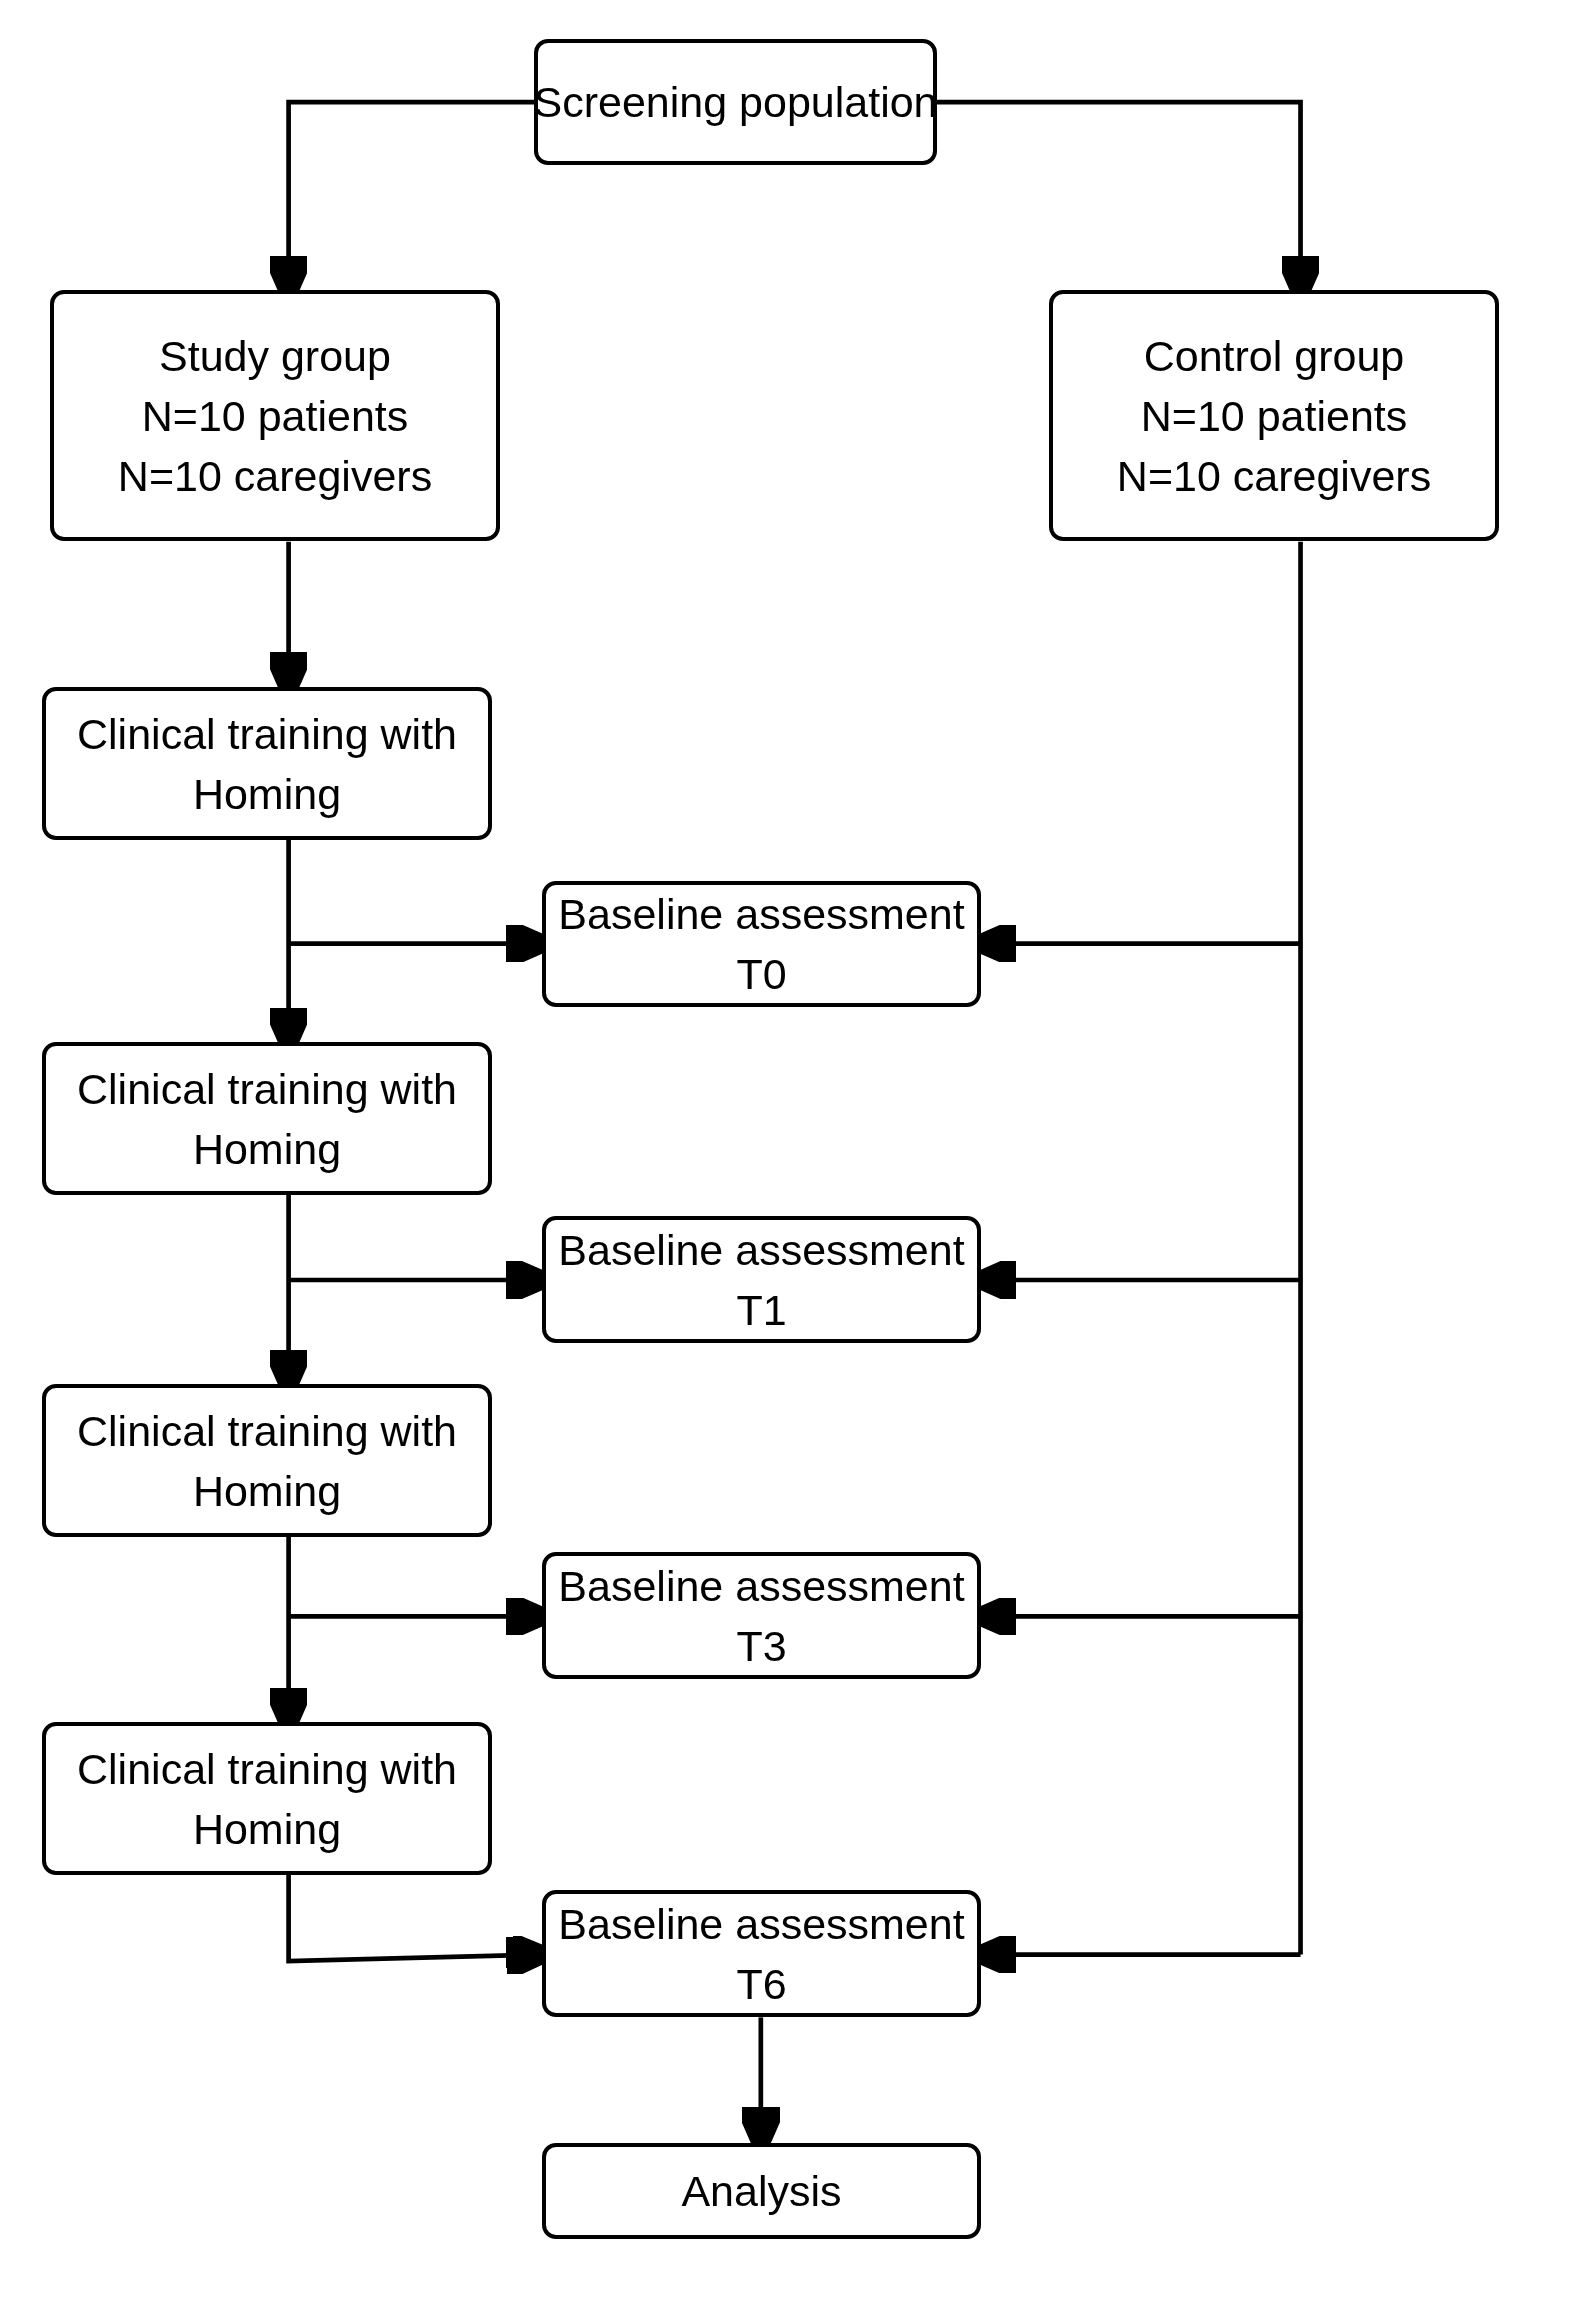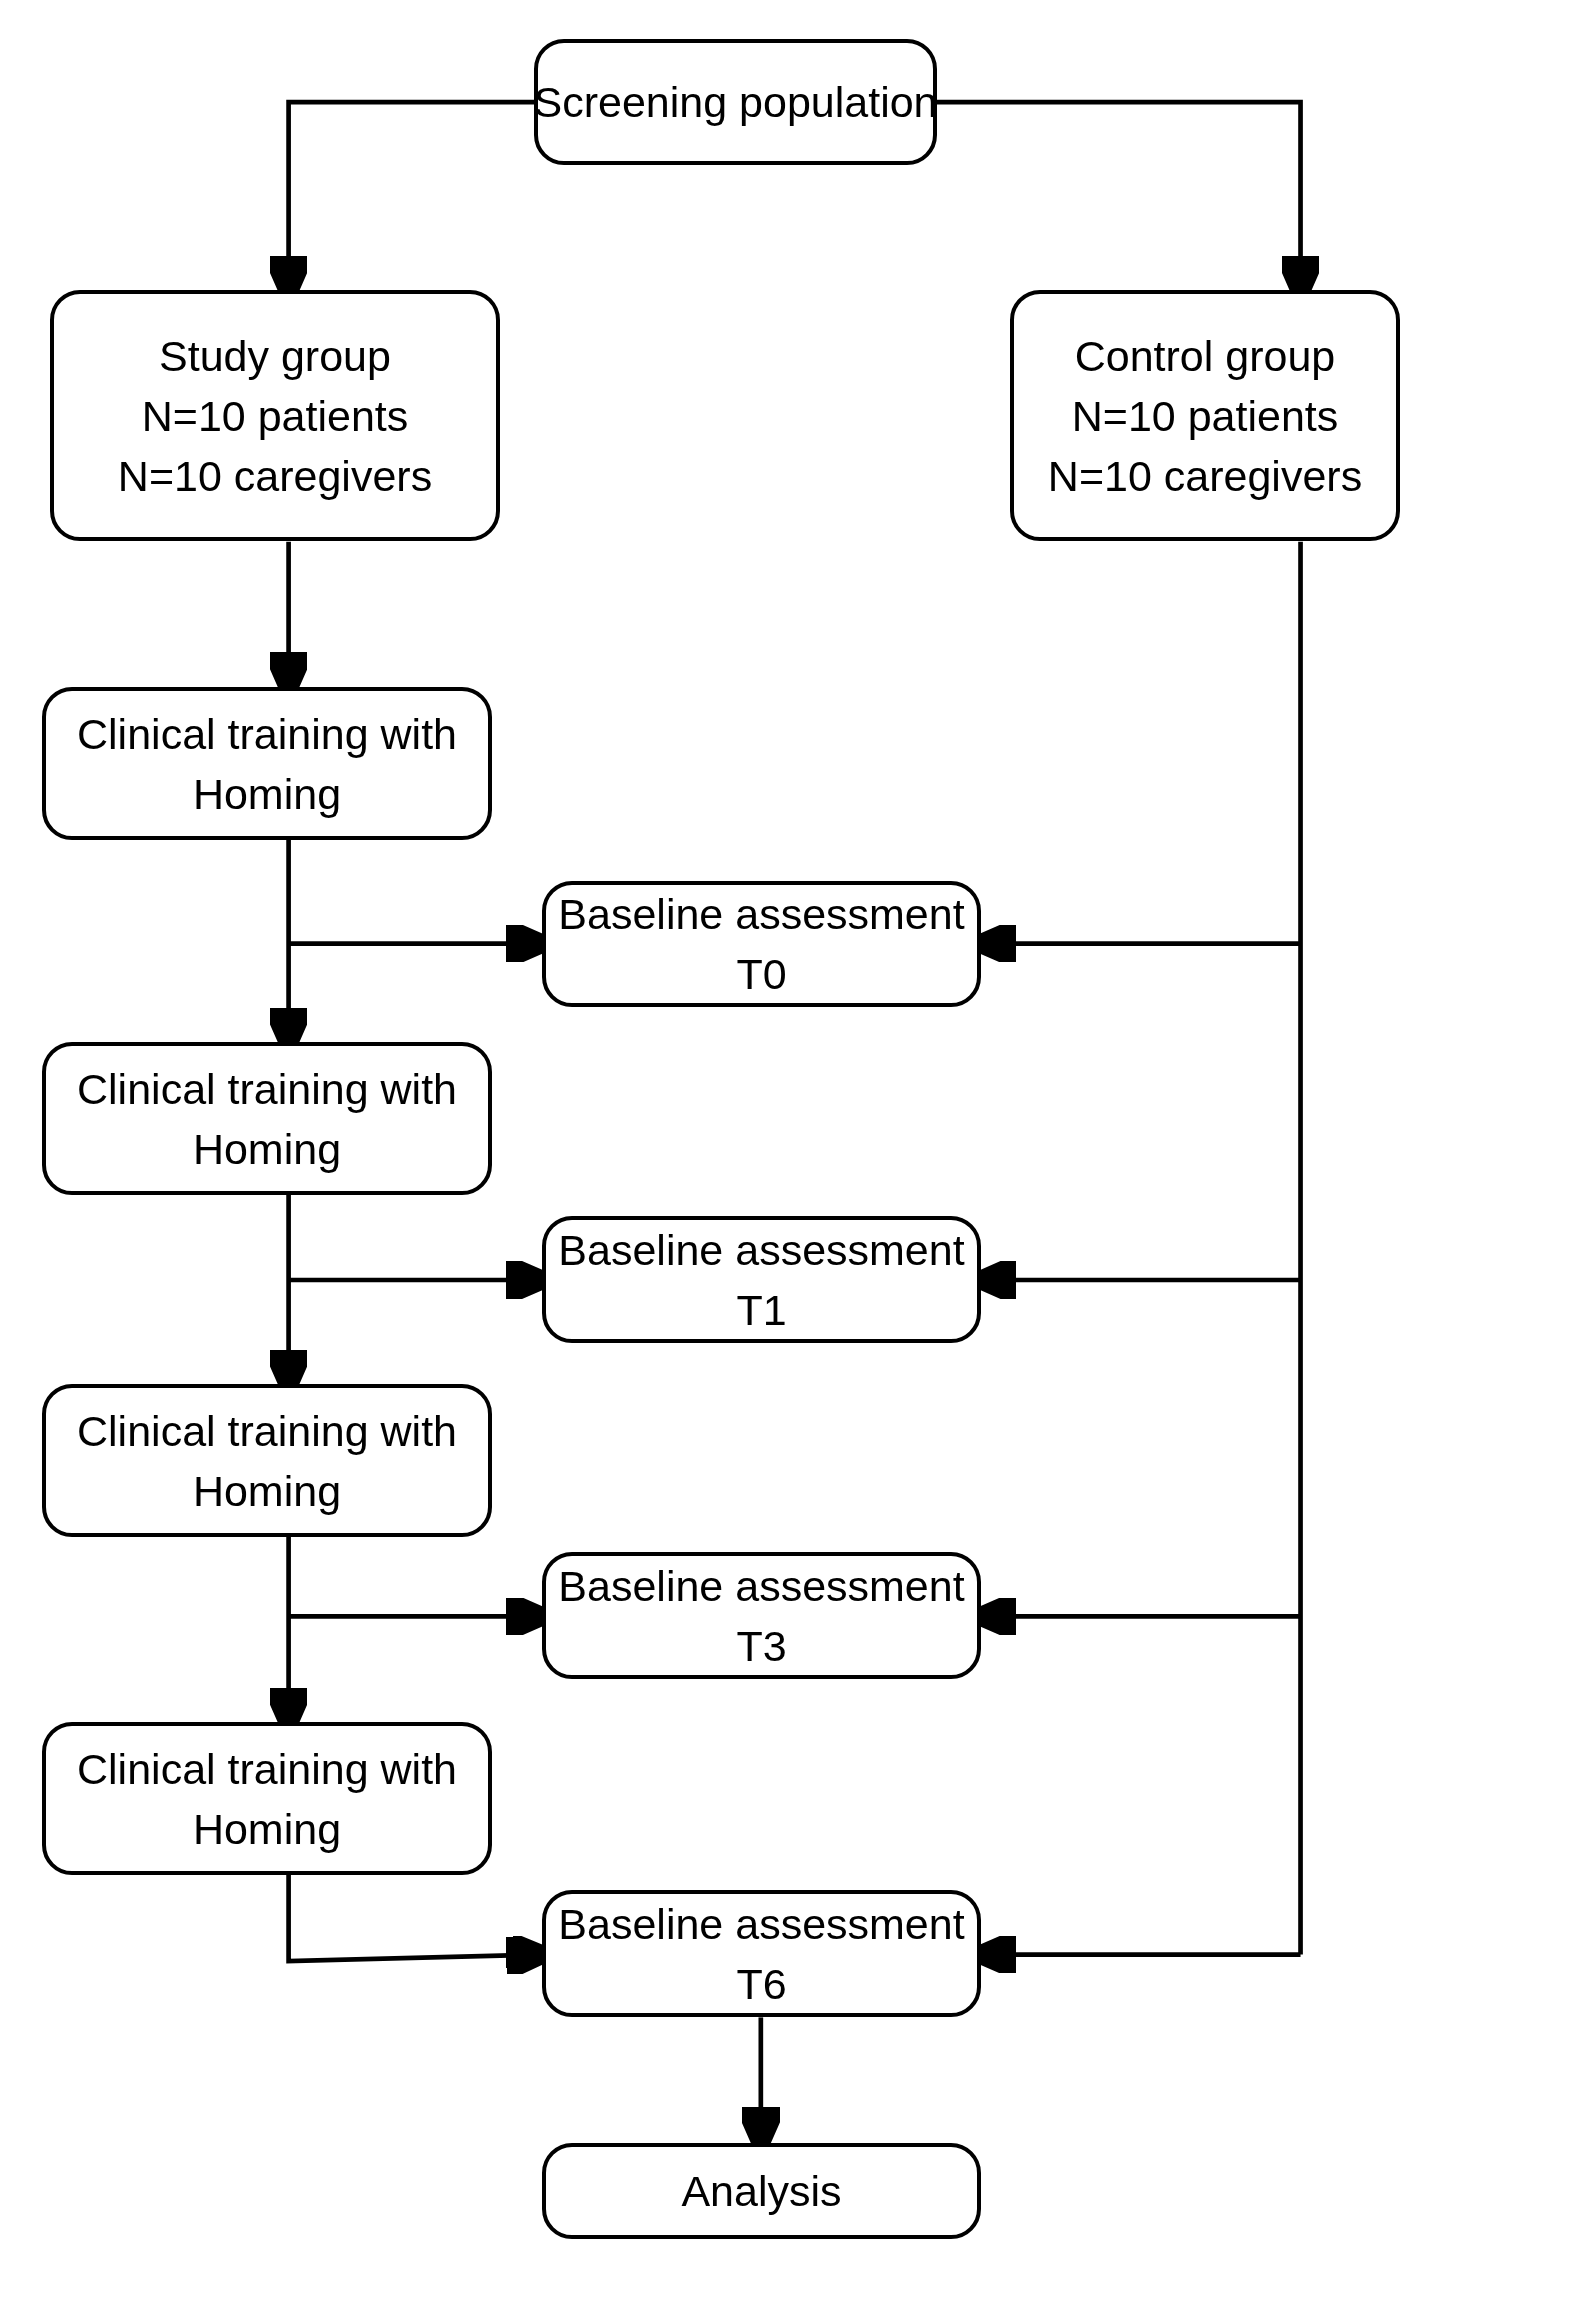--- a/index.html
+++ b/index.html
@@ -25,21 +25,21 @@
   .connector-layer path {
     fill: none;
     stroke: #000000;
     stroke-width: 5;
   }
   .node {
     position: absolute;
     box-sizing: border-box;
     background: #ffffff;
     border: 4.7px solid #000000;
-    border-radius: 30px;
+    border-radius: 14px;
     display: flex;
     flex-direction: column;
     align-items: center;
     justify-content: center;
     text-align: center;
     color: #000000;
     font-size: 43px;
     line-height: 60px;
   }
   .node span {
@@ -87,21 +87,21 @@
   <div class="node" style="left:534px; top:39px; width:403px; height:126px;">
     <span>Screening population</span>
   </div>
 
   <div class="node" style="left:42px; top:290px; width:450px; height:251px;margin-left:8px;">
     <span>Study group</span>
     <span>N=10 patients</span>
     <span>N=10 caregivers</span>
   </div>
 
-  <div class="node" style="left:1010px; top:290px; width:390px; height:251px;">
+  <div class="node" style="left:1049px; top:290px; width:450px; height:251px;">
     <span>Control group</span>
     <span>N=10 patients</span>
     <span>N=10 caregivers</span>
   </div>
 
   <div class="node" style="left:42px; top:687px; width:450px; height:153px;">
     <span>Clinical training with</span>
     <span>Homing</span>
   </div>
 

